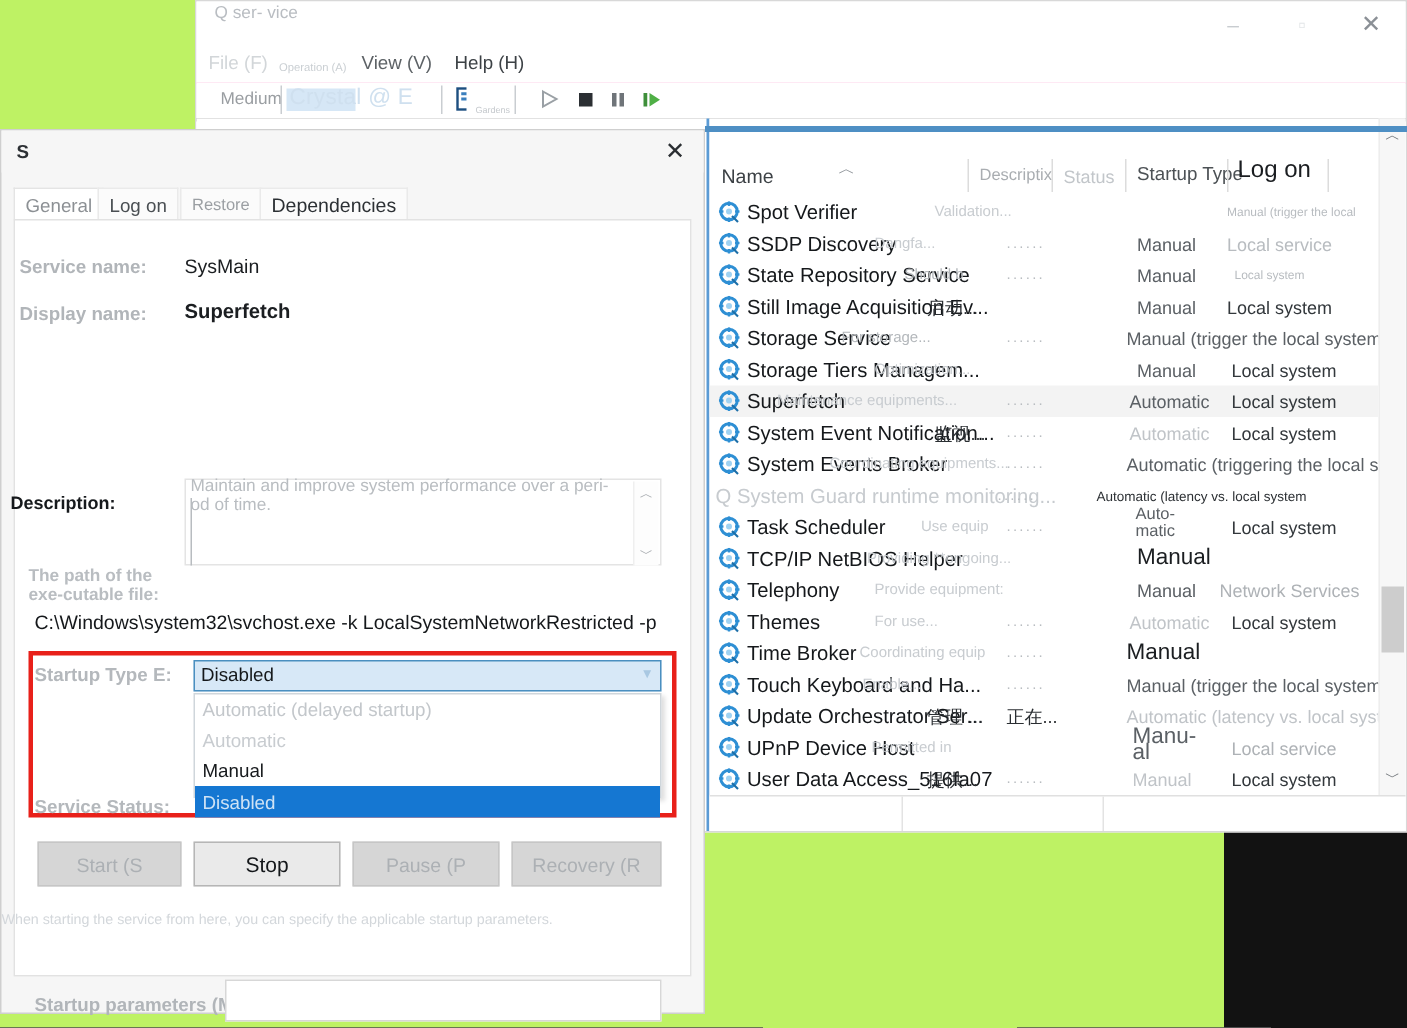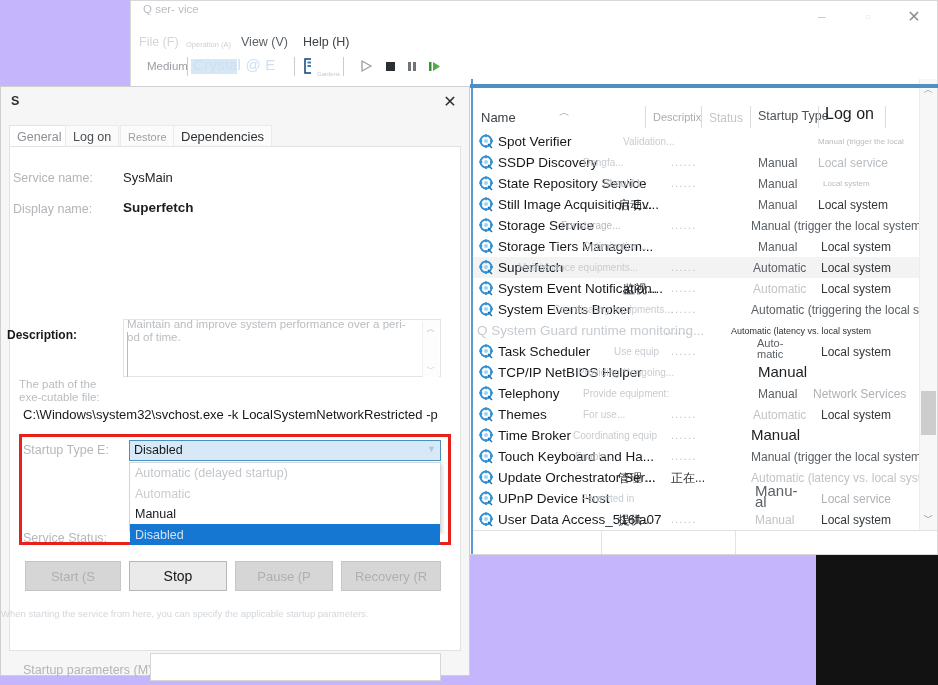--- a/index.html
+++ b/index.html
@@ -2,21 +2,21 @@
 <html><head>
 <meta charset="utf-8">
 <style>
   html, body {
     margin: 0; padding: 0;
     width: 938px; height: 685px;
     background: #121212;
     font-family: "Liberation Sans", sans-serif;
     overflow: hidden;
   }
-  #root { position: relative; width: 816px; height: 685px; background:#c4b5fd; }
+  #root { position: relative; width: 816px; height: 685px; background:#bef264; }
 
   
   #services-window {
     position: absolute; left: 130px; top: 0px; width: 808px; height: 555px;
     background: #ffffff;
     border: 1px solid #d8d8d8;
     box-sizing: border-box;
   }
   #services-titlebar {
     position: absolute; left:0; top:0; width: 100%; height: 32px;
@@ -110,21 +110,21 @@
   .tab { position:absolute; top:0; height: 22px; box-sizing:border-box; font-size: 12.5px;
       display:flex; align-items:center; padding: 0 7px; border: 1px solid #e2e2e2; border-bottom:none;}
   #tab-general { left: 0; background:#ffffff; color:#8c9094; border-color:#e4e4e4; }
   #tab-logon   { left: 56px; background:#fbfbfb; color:#4a4f53; border-color:#eaeaea;}
   #tab-restore { left: 111px; background:#fbfbfb; color:#9b9fa3; font-size: 11px; border-color:#eaeaea;}
   #tab-deps    { left: 164px; background:#fbfbfb; color:#2c3034; font-size: 13px; border-color:#eaeaea;}
 
   #tabpanel { position:absolute; left: 8px; top: 59px; width: 452px; height: 505px;
       background:#ffffff; border: 1px solid #e2e2e2; box-sizing:border-box;}
 
-  .fld-label { position:absolute; font-size: 12.5px; color:#b1b5b9; }
+  .fld-label { position:absolute; font-size: 12.5px; color:#b1b5b9;font-weight:bold; }
   .fld-value { position:absolute; font-size: 13px; color:#1b1e21; }
 
   #lbl-servicename { left: 12px; top: 84px; }
   #val-servicename { left: 122px; top: 83px; }
   #lbl-displayname { left: 12px; top: 115px; }
   #val-displayname { left: 122px; top: 113px; font-weight: bold; font-size: 13.5px;}
   #lbl-description { left: 6px; top: 241px; font-size: 12px; color:#16191c; font-weight:bold;}
 
   #desc-box { position:absolute; left: 122px; top: 232px; width: 318px; height: 58px;
      border: 1px solid #e4e4e4; background:#fff; box-sizing:border-box;}

